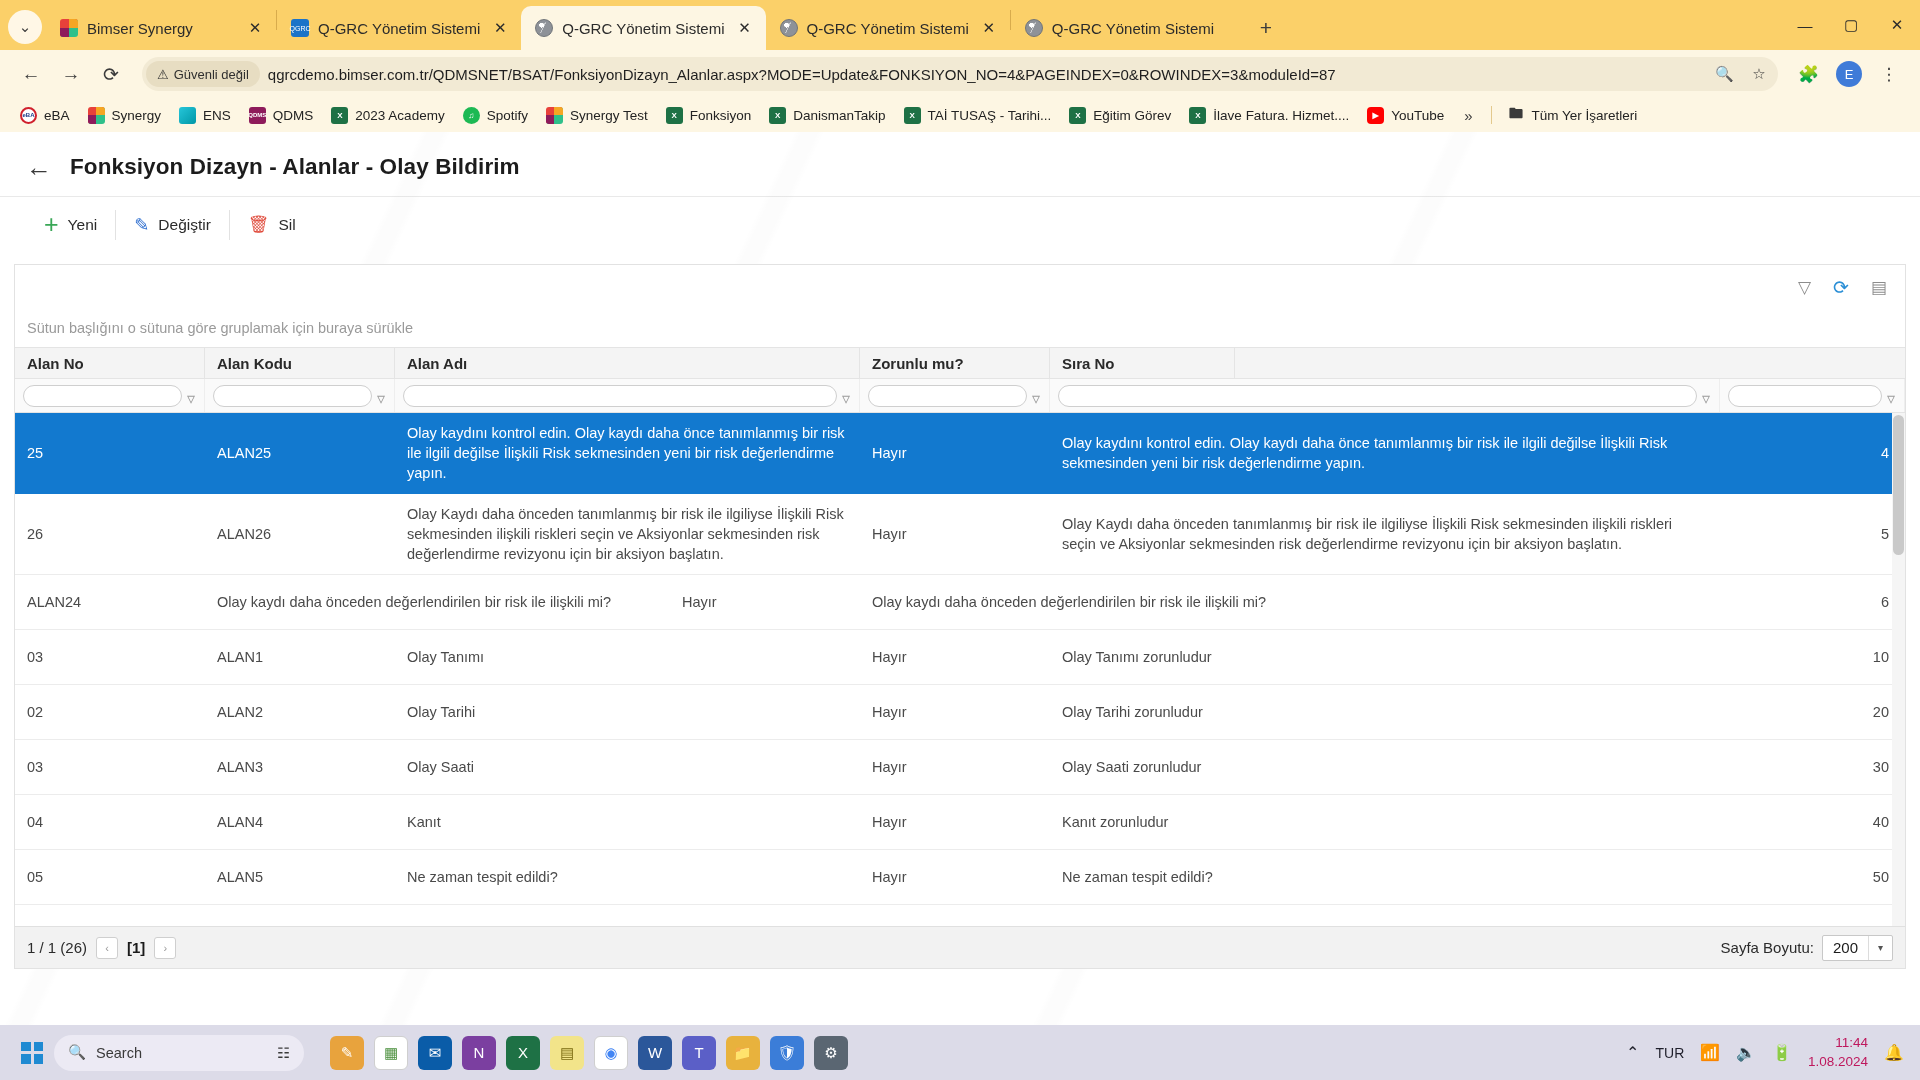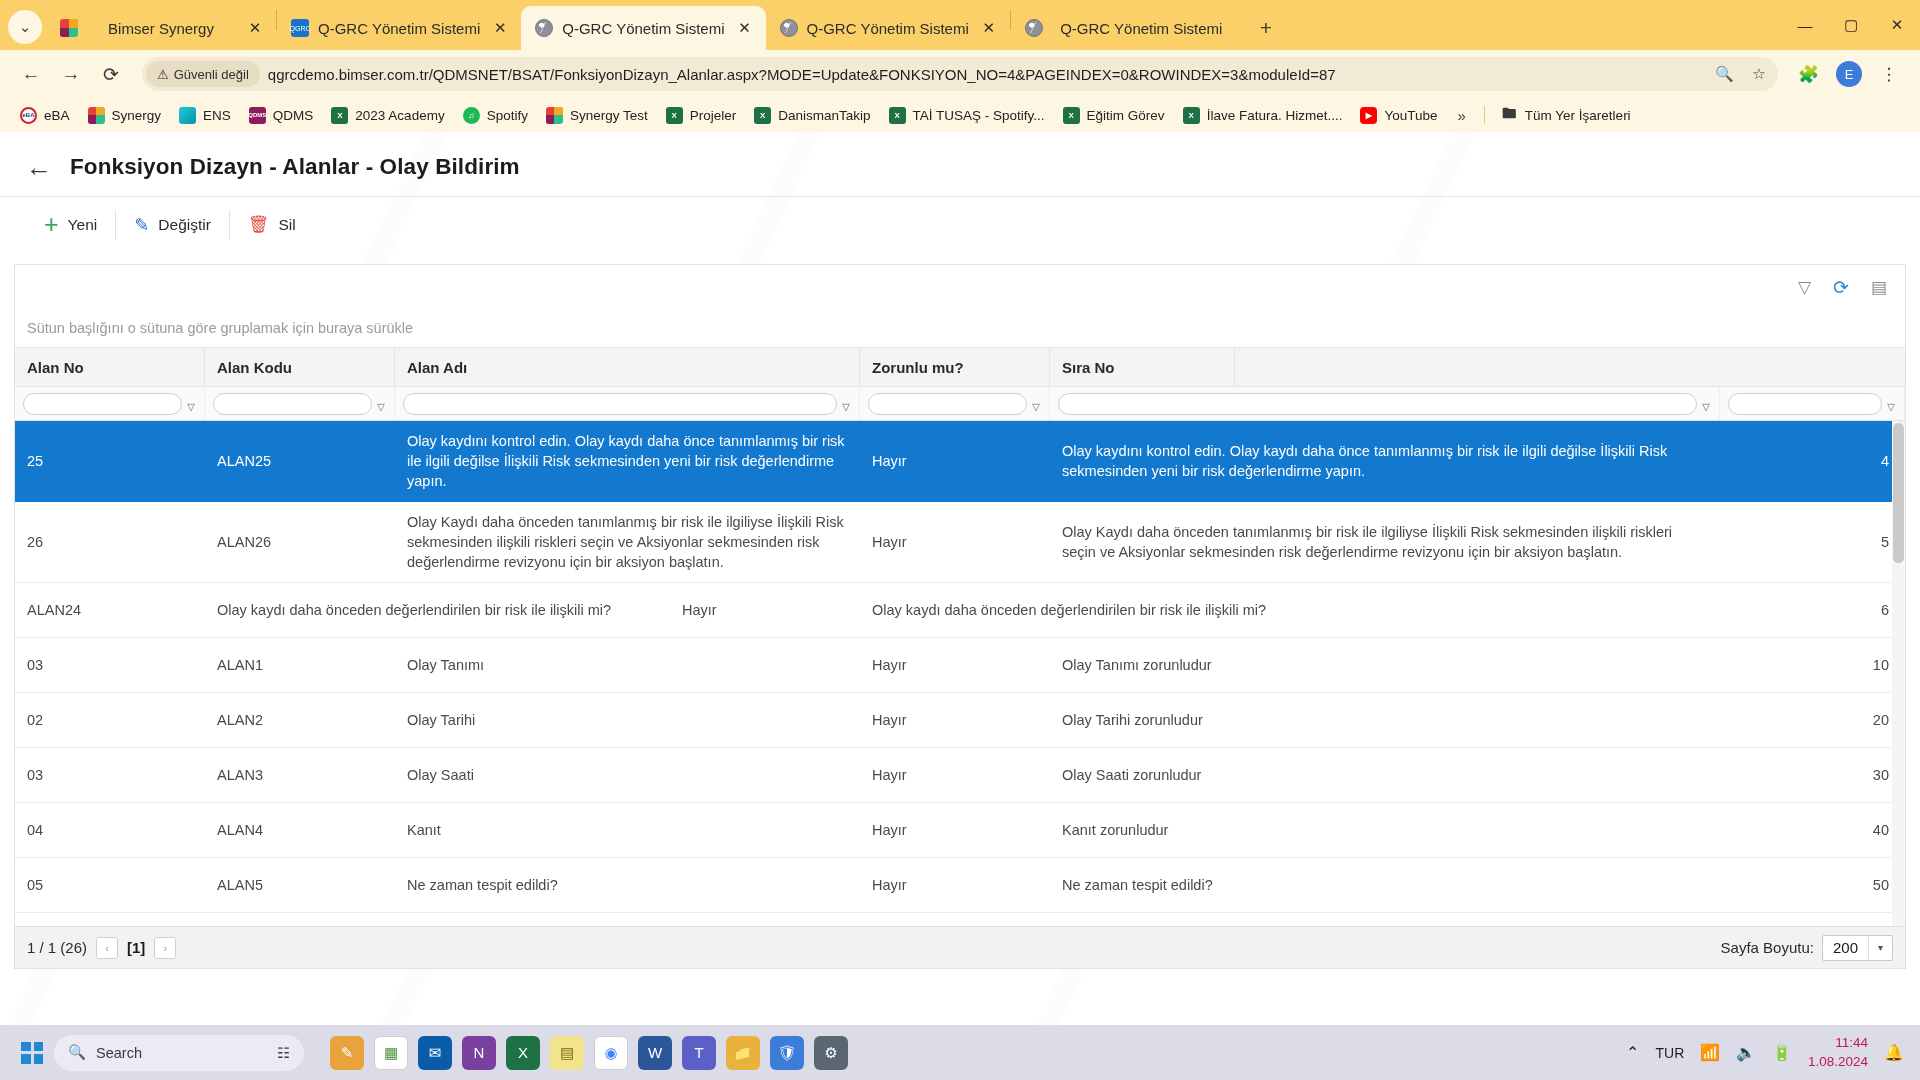--- a/index.html
+++ b/index.html
@@ -48,21 +48,21 @@
   .fav-globe {
     background: radial-gradient(circle at 35% 32%, #fff 0 16%, #8e9298 17% 100%);
     border-radius: 50%; border: 1.5px solid #6e7378; position: relative;
   }
   .fav-globe::after{
     content:""; position:absolute; inset:2px; border-radius:50%;
     background: linear-gradient(115deg, transparent 40%, #ffffff88 41% 47%, transparent 48%);
   }
   .tab-title {
     font-size: 15px; color: #2b2b2b; white-space: nowrap; overflow: hidden;
-    text-overflow: ellipsis; flex: 1; text-align: center;
+    text-overflow: ellipsis; flex: 1;
   }
   .tab-close { width: 22px; height: 22px; display:flex; align-items:center; justify-content:center;
     font-size: 15px; color: #2b2b2b; border-radius: 50%; flex: 0 0 22px; }
   .newtab { width: 34px; height: 34px; margin: 0 0 5px 8px; border-radius: 50%;
     display:flex; align-items:center; justify-content:center; font-size:21px; color:#3c3c3c; }
   .wincontrols { position:absolute; right:0; top:0; height:50px; display:flex; align-items:center; }
   .wc { width: 46px; height: 40px; display:flex; align-items:center; justify-content:center;
         font-size: 15px; color: #2b2b2b; }
 
   
@@ -126,21 +126,21 @@
     height: 705px; position:relative; display:flex; flex-direction:column;
   }
   .grid-toolbar { height: 44px; display:flex; align-items:center; justify-content:flex-end;
                   gap:22px; padding-right:18px; }
   .gt-ico { font-size:17px; color:#8c8c8c; }
   .gt-ico.blue { color:#2b8fd6; font-size:19px; }
   .group-panel { height: 38px; display:flex; align-items:center; padding-left:12px;
                  font-size:14.5px; color:#9a9a9a; }
 
   .grid-header { display:flex; background:#f4f4f4; border-top:1px solid #e4e4e4;
-                 border-bottom:1px solid #e4e4e4; height:40px; align-items:center; }
+                 border-bottom:1px solid #e4e4e4; height:32px; align-items:center; }
   .gh { font-size:15px; font-weight:bold; color:#2a2a2a; padding-left:12px;
         border-right:1px solid #e4e4e4; height:100%; display:flex; align-items:center; }
   .filter-row { display:flex; background:#fafafa; border-bottom:1px solid #e4e4e4; height:34px; align-items:center; }
   .fr { display:flex; align-items:center; height:100%; padding:0 4px 0 8px; gap:5px;
         border-right:1px solid #eeeeee; }
   .fr input { flex:1; height:22px; border:1px solid #cfcfcf; border-radius:11px;
               background:#fff; font-size:13px; padding:0 8px; outline:none;
               font-family:"Liberation Sans", sans-serif; min-width:0; }
   .funnel { width:13px; height:13px; flex:0 0 13px; color:#9a9a9a; }
 
@@ -286,29 +286,29 @@
     <div class="bm">
       <span class="bmico ic-spotify">♫</span>
       <span>Spotify</span>
     </div>
     <div class="bm">
       <span class="bmico fav-synergy"></span>
       <span>Synergy Test</span>
     </div>
     <div class="bm">
       <span class="bmico ic-xls">X</span>
-      <span>Projeler</span>
+      <span>Fonksiyon</span>
     </div>
     <div class="bm">
       <span class="bmico ic-xls">X</span>
       <span>DanismanTakip</span>
     </div>
     <div class="bm">
       <span class="bmico ic-xls">X</span>
-      <span>TAİ TUSAŞ - Spotify...</span>
+      <span>TAİ TUSAŞ - Tarihi...</span>
     </div>
     <div class="bm">
       <span class="bmico ic-xls">X</span>
       <span>Eğitim Görev</span>
     </div>
     <div class="bm">
       <span class="bmico ic-xls">X</span>
       <span>İlave Fatura. Hizmet....</span>
     </div>
     <div class="bm">

